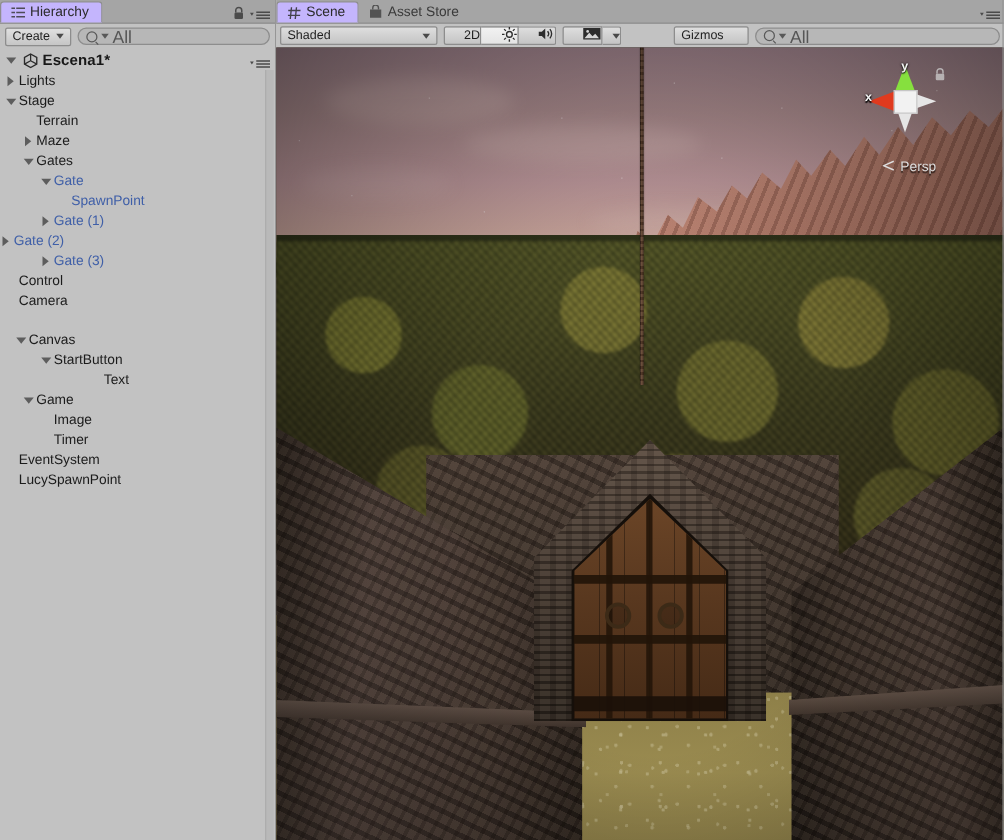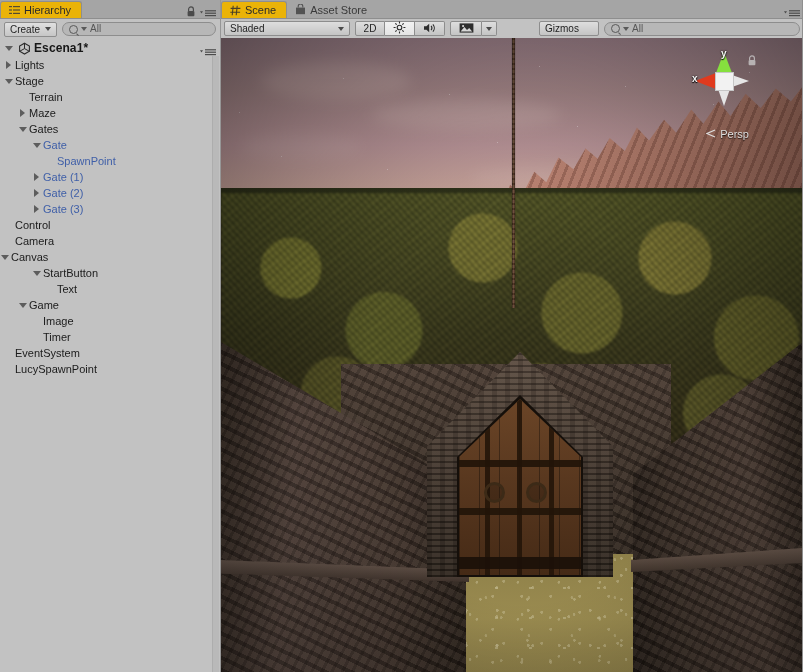--- a/index.html
+++ b/index.html
@@ -11,41 +11,41 @@
   .app{position:relative;width:803px;height:672px;display:flex;}
 
   
   .hier{position:relative;width:245px;height:672px;background:#c2c2c2;
         border-right:1px solid #969696;box-sizing:border-box;}
 
   .tabbar{height:18px;background:#a5a5a5;position:relative;
           border-bottom:1px solid #8e8e8e;display:flex;align-items:flex-end;}
   .tab{height:17px;display:flex;align-items:center;gap:4px;padding:0 10px 0 8px;
        font-size:11px;color:#2b2b2b;box-sizing:border-box;}
-  .tab.active{background:#eab308;border:1px solid #8e8e8e;border-bottom:none;
+  .tab.active{background:#c4b5fd;border:1px solid #8e8e8e;border-bottom:none;
               border-top-left-radius:3px;border-top-right-radius:3px;}
   .tab.inactive{color:#3a3a3a;background:transparent;}
   .tab-ico{display:inline-block;width:11px;height:11px;position:relative;opacity:.85;}
 
   .hier-lock{position:absolute;right:24px;top:3px;width:10px;height:11px;}
   .hier-menu{position:absolute;right:3px;top:4px;width:18px;height:10px;}
 
   .toolrow{height:20px;background:#c2c2c2;display:flex;align-items:center;
            padding:0 4px;gap:5px;box-sizing:border-box;}
   .btn-create{height:15px;display:flex;align-items:center;gap:5px;padding:0 5px;
       font-size:10px;color:#1e1e1e;background:linear-gradient(#e0e0e0,#c6c6c6);
       border:1px solid #8d8d8d;border-radius:2px;box-sizing:border-box;}
   .caret{width:0;height:0;border-left:3px solid transparent;border-right:3px solid transparent;
          border-top:4px solid #4a4a4a;}
   .searchbox{flex:1;height:14px;background:#b7b7b7;border:1px solid #8d8d8d;
       border-radius:7px;display:flex;align-items:center;padding:0 6px;box-sizing:border-box;gap:3px;}
   .mag{width:7px;height:7px;border:1.3px solid #595959;border-radius:50%;position:relative;flex:none;}
   .mag:after{content:"";position:absolute;width:1.3px;height:3px;background:#595959;
       right:-1px;bottom:-3px;transform:rotate(-45deg);}
-  .search-txt{font-size:10px;color:#565656;line-height:1;}
+  .search-txt{font-size:14px;color:#565656;line-height:1;}
 
   .scenerow{height:18px;display:flex;align-items:center;gap:3px;padding-left:4px;
             position:relative;background:#c2c2c2;}
   .scenerow .nm{font-size:12px;font-weight:bold;color:#171717;letter-spacing:.1px;}
   .scenerow-menu{position:absolute;right:3px;top:4px;width:18px;height:10px;}
 
   .tree{position:relative;padding-top:0;}
   .row{height:16px;display:flex;align-items:center;position:relative;
        font-size:11px;color:#1b1b1b;white-space:nowrap;}
   .row .lbl{line-height:16px;}
@@ -65,21 +65,21 @@
   .scene .tabbar{background:#a5a5a5;}
   .sc-menu{position:absolute;right:2px;top:4px;width:18px;height:10px;}
 
   .sctool{height:20px;background:#c2c2c2;display:flex;align-items:center;gap:0;
           padding:0 3px;box-sizing:border-box;border-bottom:1px solid #8f8f8f;}
   .tb{height:15px;display:flex;align-items:center;justify-content:center;
       border:1px solid #8d8d8d;background:linear-gradient(#dedede,#c4c4c4);
       font-size:10px;color:#1e1e1e;box-sizing:border-box;}
   .tb.on{background:linear-gradient(#f2f2f2,#e4e4e4);}
   .grp{display:flex;margin-right:0;}
-  .grp .tb{border-radius:0;border-left-width:0;}
+  .grp .tb{border-radius:0;border-left-width:0;justify-content:flex-end;}
   .grp .tb:first-child{border-left-width:1px;border-top-left-radius:2px;border-bottom-left-radius:2px;}
   .grp .tb:last-child{border-top-right-radius:2px;border-bottom-right-radius:2px;}
   .shaded{width:126px;justify-content:space-between;padding:0 5px;border-radius:2px;}
   .sp{width:5px;}
   .gizmos{width:60px;justify-content:space-between;padding:0 5px;border-radius:2px;gap:43px;}
   .sc-search{width:196px;height:14px;background:#b7b7b7;border:1px solid #8d8d8d;
      border-radius:7px;display:flex;align-items:center;padding:0 6px;box-sizing:border-box;gap:3px;}
 
   
   .view{position:absolute;left:0;top:38px;right:0;bottom:0;overflow:hidden;background:#2b2119;}
@@ -320,53 +320,53 @@
         <div class="row prefab" style="padding-left: 46px;">
           <span class="tri"></span>
           <span class="lbl">SpawnPoint</span>
         </div>
         <div class="row prefab" style="padding-left: 32px;">
           <span class="tri closed">
             <i></i>
           </span>
           <span class="lbl">Gate (1)</span>
         </div>
+        <div class="row prefab" style="">
+          <span class="tri closed">
+            <i></i>
+          </span>
+          <span class="lbl">Gate (2)</span>
+        </div>
         <div class="row prefab" style="padding-left: 32px;">
           <span class="tri closed">
             <i></i>
           </span>
-          <span class="lbl">Gate (2)</span>
-        </div>
-        <div class="row prefab" style="padding-left: 32px;">
-          <span class="tri closed">
-            <i></i>
-          </span>
           <span class="lbl">Gate (3)</span>
         </div>
         <div class="row" style="padding-left: 4px;">
           <span class="tri"></span>
           <span class="lbl">Control</span>
         </div>
         <div class="row" style="padding-left: 4px;">
           <span class="tri"></span>
           <span class="lbl">Camera</span>
         </div>
-        <div class="row" style="padding-left: 0;">
+        <div class="row" style="padding-left: 12px; margin-top: 15px;">
           <span class="tri open">
             <i></i>
           </span>
           <span class="lbl">Canvas</span>
         </div>
         <div class="row" style="padding-left: 32px;">
           <span class="tri open">
             <i></i>
           </span>
           <span class="lbl">StartButton</span>
         </div>
-        <div class="row" style="padding-left: 46px;">
+        <div class="row" style="padding-left: 72px;">
           <span class="tri"></span>
           <span class="lbl">Text</span>
         </div>
         <div class="row" style="padding-left: 18px;">
           <span class="tri open">
             <i></i>
           </span>
           <span class="lbl">Game</span>
         </div>
         <div class="row" style="padding-left: 32px;">

